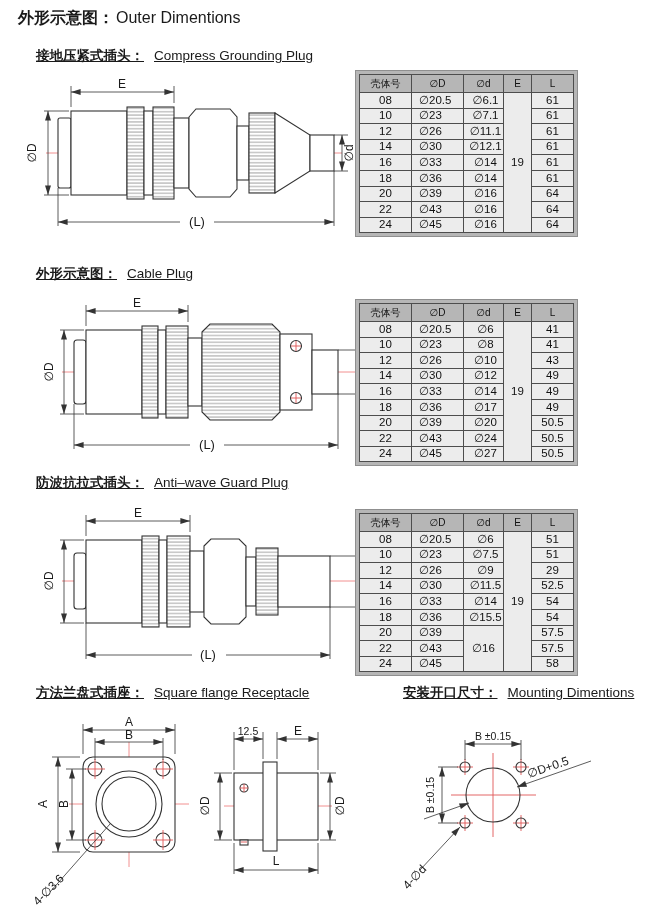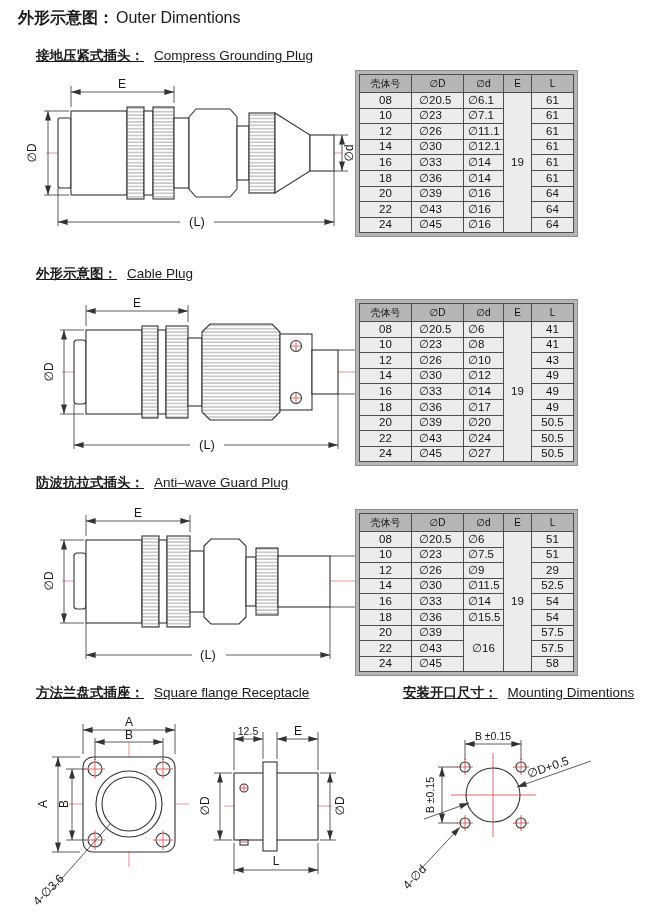--- a/index.html
+++ b/index.html
@@ -13,21 +13,21 @@
   .sec-h .zh{font-weight:bold;}
   .sec-h .en{margin-left:10px;}
   
   .tbl-wrap{background:#b6b6b6;border:1px solid #8f8f8f;padding:3px;}
   table.dim{border-collapse:collapse;font-size:11.5px;color:#111;table-layout:fixed;}
   table.dim th{background:#b6b6b6;font-weight:normal;font-size:10px;height:17px;
                border:1px solid #4d4d4d;padding:0;text-align:center;}
   table.dim td{background:#ececec;height:14.6px;border:1px solid #4d4d4d;
                padding:0;text-align:center;line-height:1;}
   table.dim td.c-D{text-align:left;padding-left:7px;}
-  table.dim td.c-d{text-align:left;padding-left:4px;}
+  table.dim td.c-d{text-align:center;padding-left:4px;}
   table.dim td.c-merge{text-align:center;padding-left:0;}
   
   .t{font-family:"Liberation Sans",sans-serif;font-size:12px;fill:#1a1a1a;}
   .ts{font-family:"Liberation Sans",sans-serif;font-size:10.5px;fill:#1a1a1a;}
   .tl{font-family:"Liberation Sans",sans-serif;font-size:13px;fill:#1a1a1a;}
 </style>
 </head>
 <body>
 
 <div class="page">

